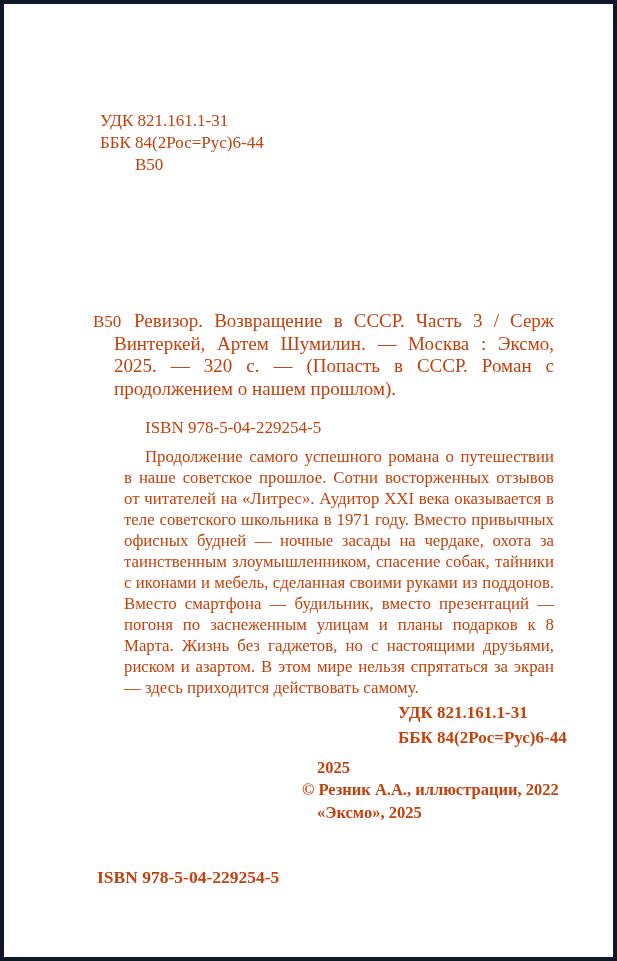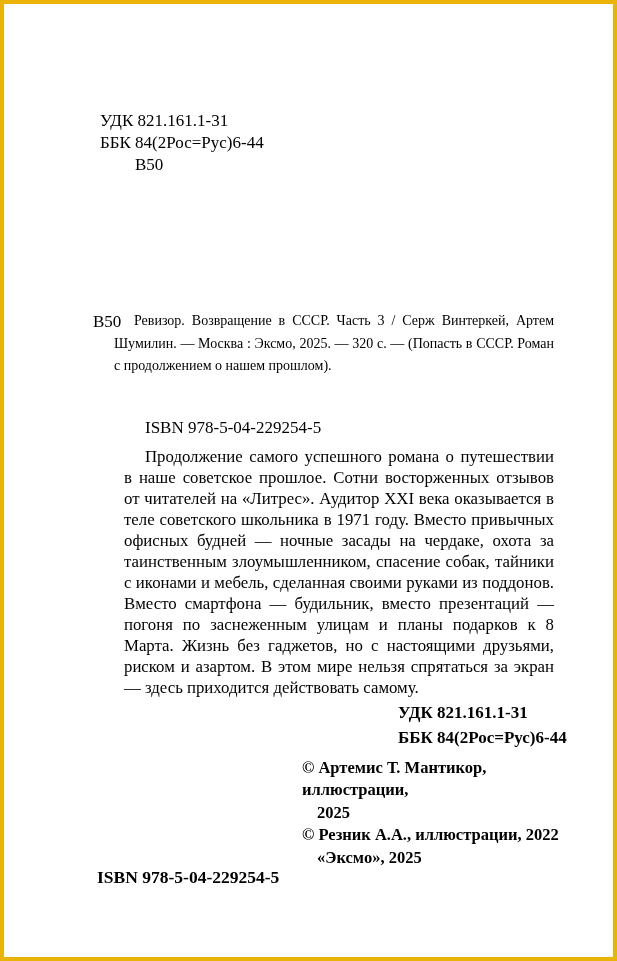--- a/index.html
+++ b/index.html
@@ -3,23 +3,23 @@
 <meta charset="utf-8">
 <title>Book imprint page</title>
 <style>
   html, body { margin: 0; padding: 0; background: #ffffff; }
   .page {
     position: relative;
     width: 617px;
     height: 961px;
     box-sizing: border-box;
     background: #ffffff;
-    border: 4px solid #eab308;
+    border: 4px solid #0f172a;
     font-family: "Liberation Serif", "DejaVu Serif", serif;
-    color: #000000;
+    color: #c2410c;
     overflow: hidden;
   }
   
   .top-codes {
     position: absolute;
     left: 96px;
     top: 106px;
     font-size: 17px;
     line-height: 22px;
     white-space: nowrap;
@@ -40,21 +40,21 @@
     left: 89px;
     top: 308px;
     font-size: 17px;
   }
   .record {
     position: absolute;
     left: 110px;
     top: 306px;
     width: 440px;
     margin: 0;
-    font-size: 14px;
+    font-size: 19px;
     line-height: 22.6px;
     text-align: justify;
     text-indent: 20px;
   }
   .isbn-mid {
     position: absolute;
     left: 141px;
     top: 414px;
     font-size: 17px;
     white-space: nowrap;
@@ -125,21 +125,20 @@
 
   <p class="annotation">Продолжение самого успешного романа о путешествии в наше советское прошлое. Сотни восторженных отзывов от читателей на «Литрес». Аудитор XXI века оказывается в теле советского школьника в 1971 году. Вместо привычных офисных будней — ночные засады на чердаке, охота за таинственным злоумышленником, спасение собак, тайники с иконами и мебель, сделанная своими руками из поддонов. Вместо смартфона — будильник, вместо презентаций — погоня по заснеженным улицам и планы подарков к 8 Марта. Жизнь без гаджетов, но с настоящими друзьями, риском и азартом. В этом мире нельзя спрятаться за экран — здесь приходится действовать самому.</p>
 
   <div class="codes-right">
     <div>УДК 821.161.1-31</div>
     <div>ББК 84(2Рос=Рус)6-44</div>
   </div>
 
   <div class="copyrights">
     <p class="c-entry">
-      <span class="c-line">© Артемис Т. Мантикор, иллюстрации,</span>
       <span class="c-line c-cont">2025</span>
     </p>
     <p class="c-entry">
       <span class="c-line">© Резник А.А., иллюстрации, 2022</span>
     </p>
     <p class="c-entry">
       <span class="c-line c-cont">«Эксмо», 2025</span>
     </p>
   </div>
 

